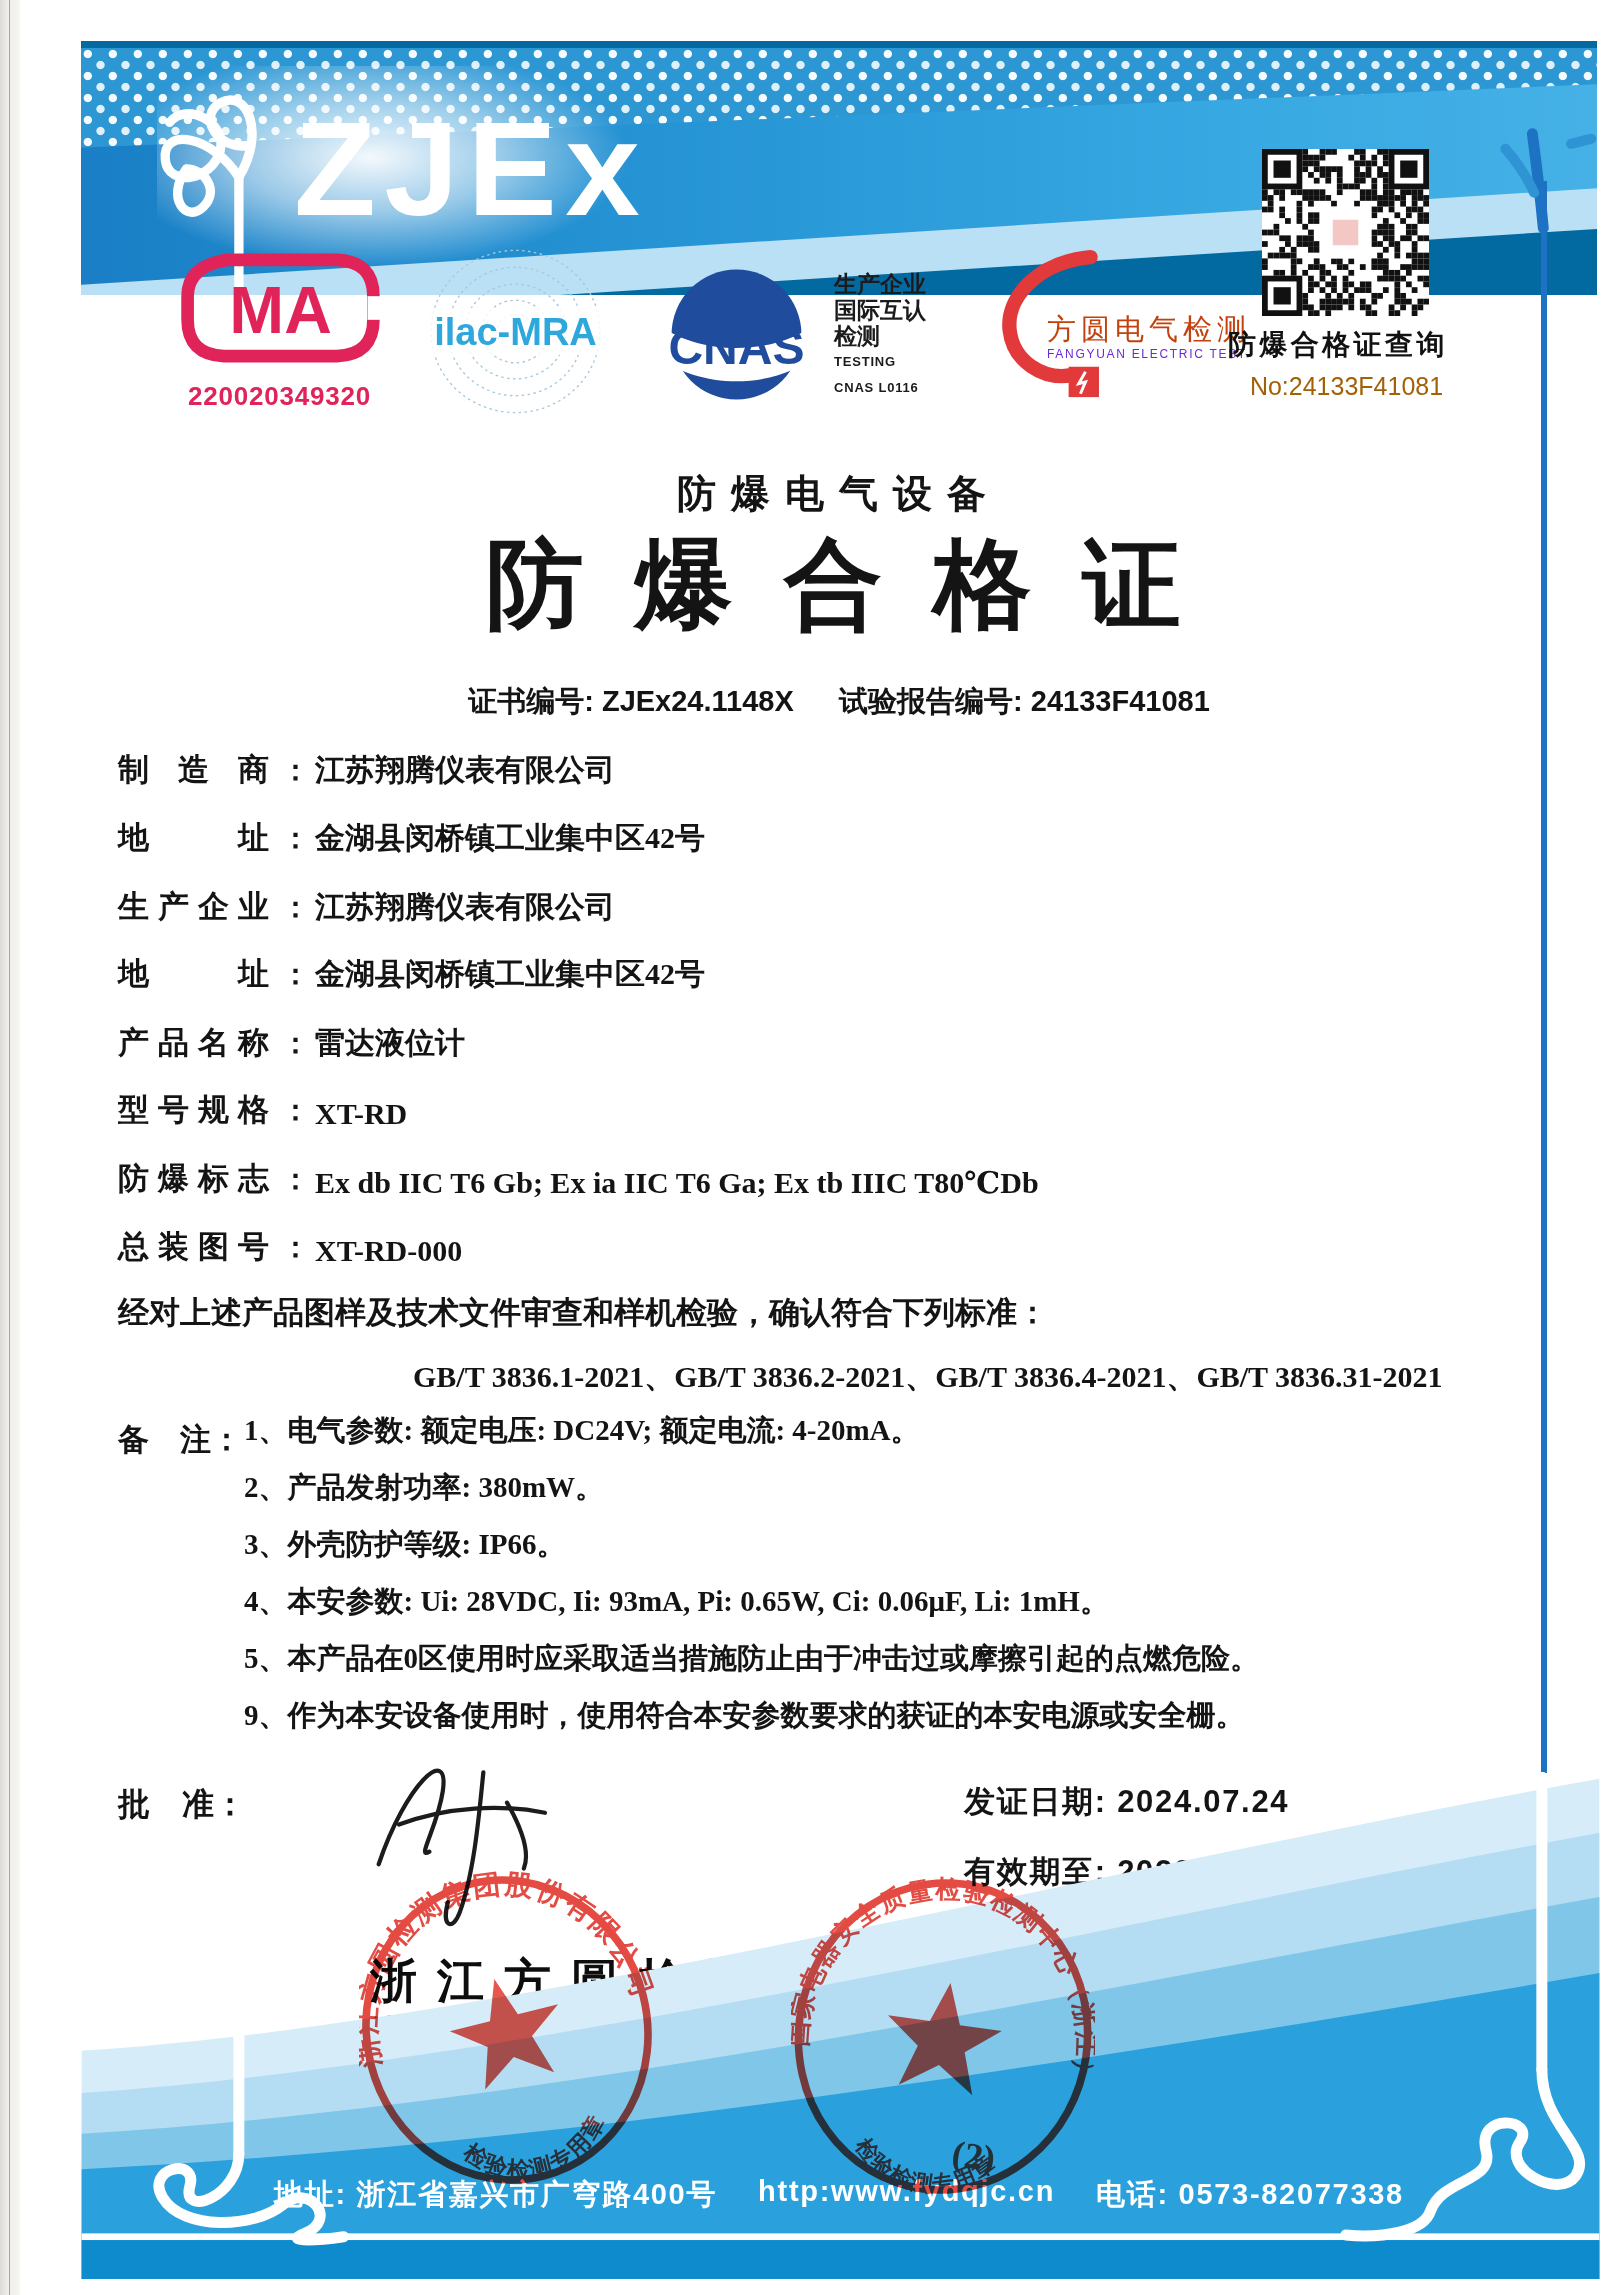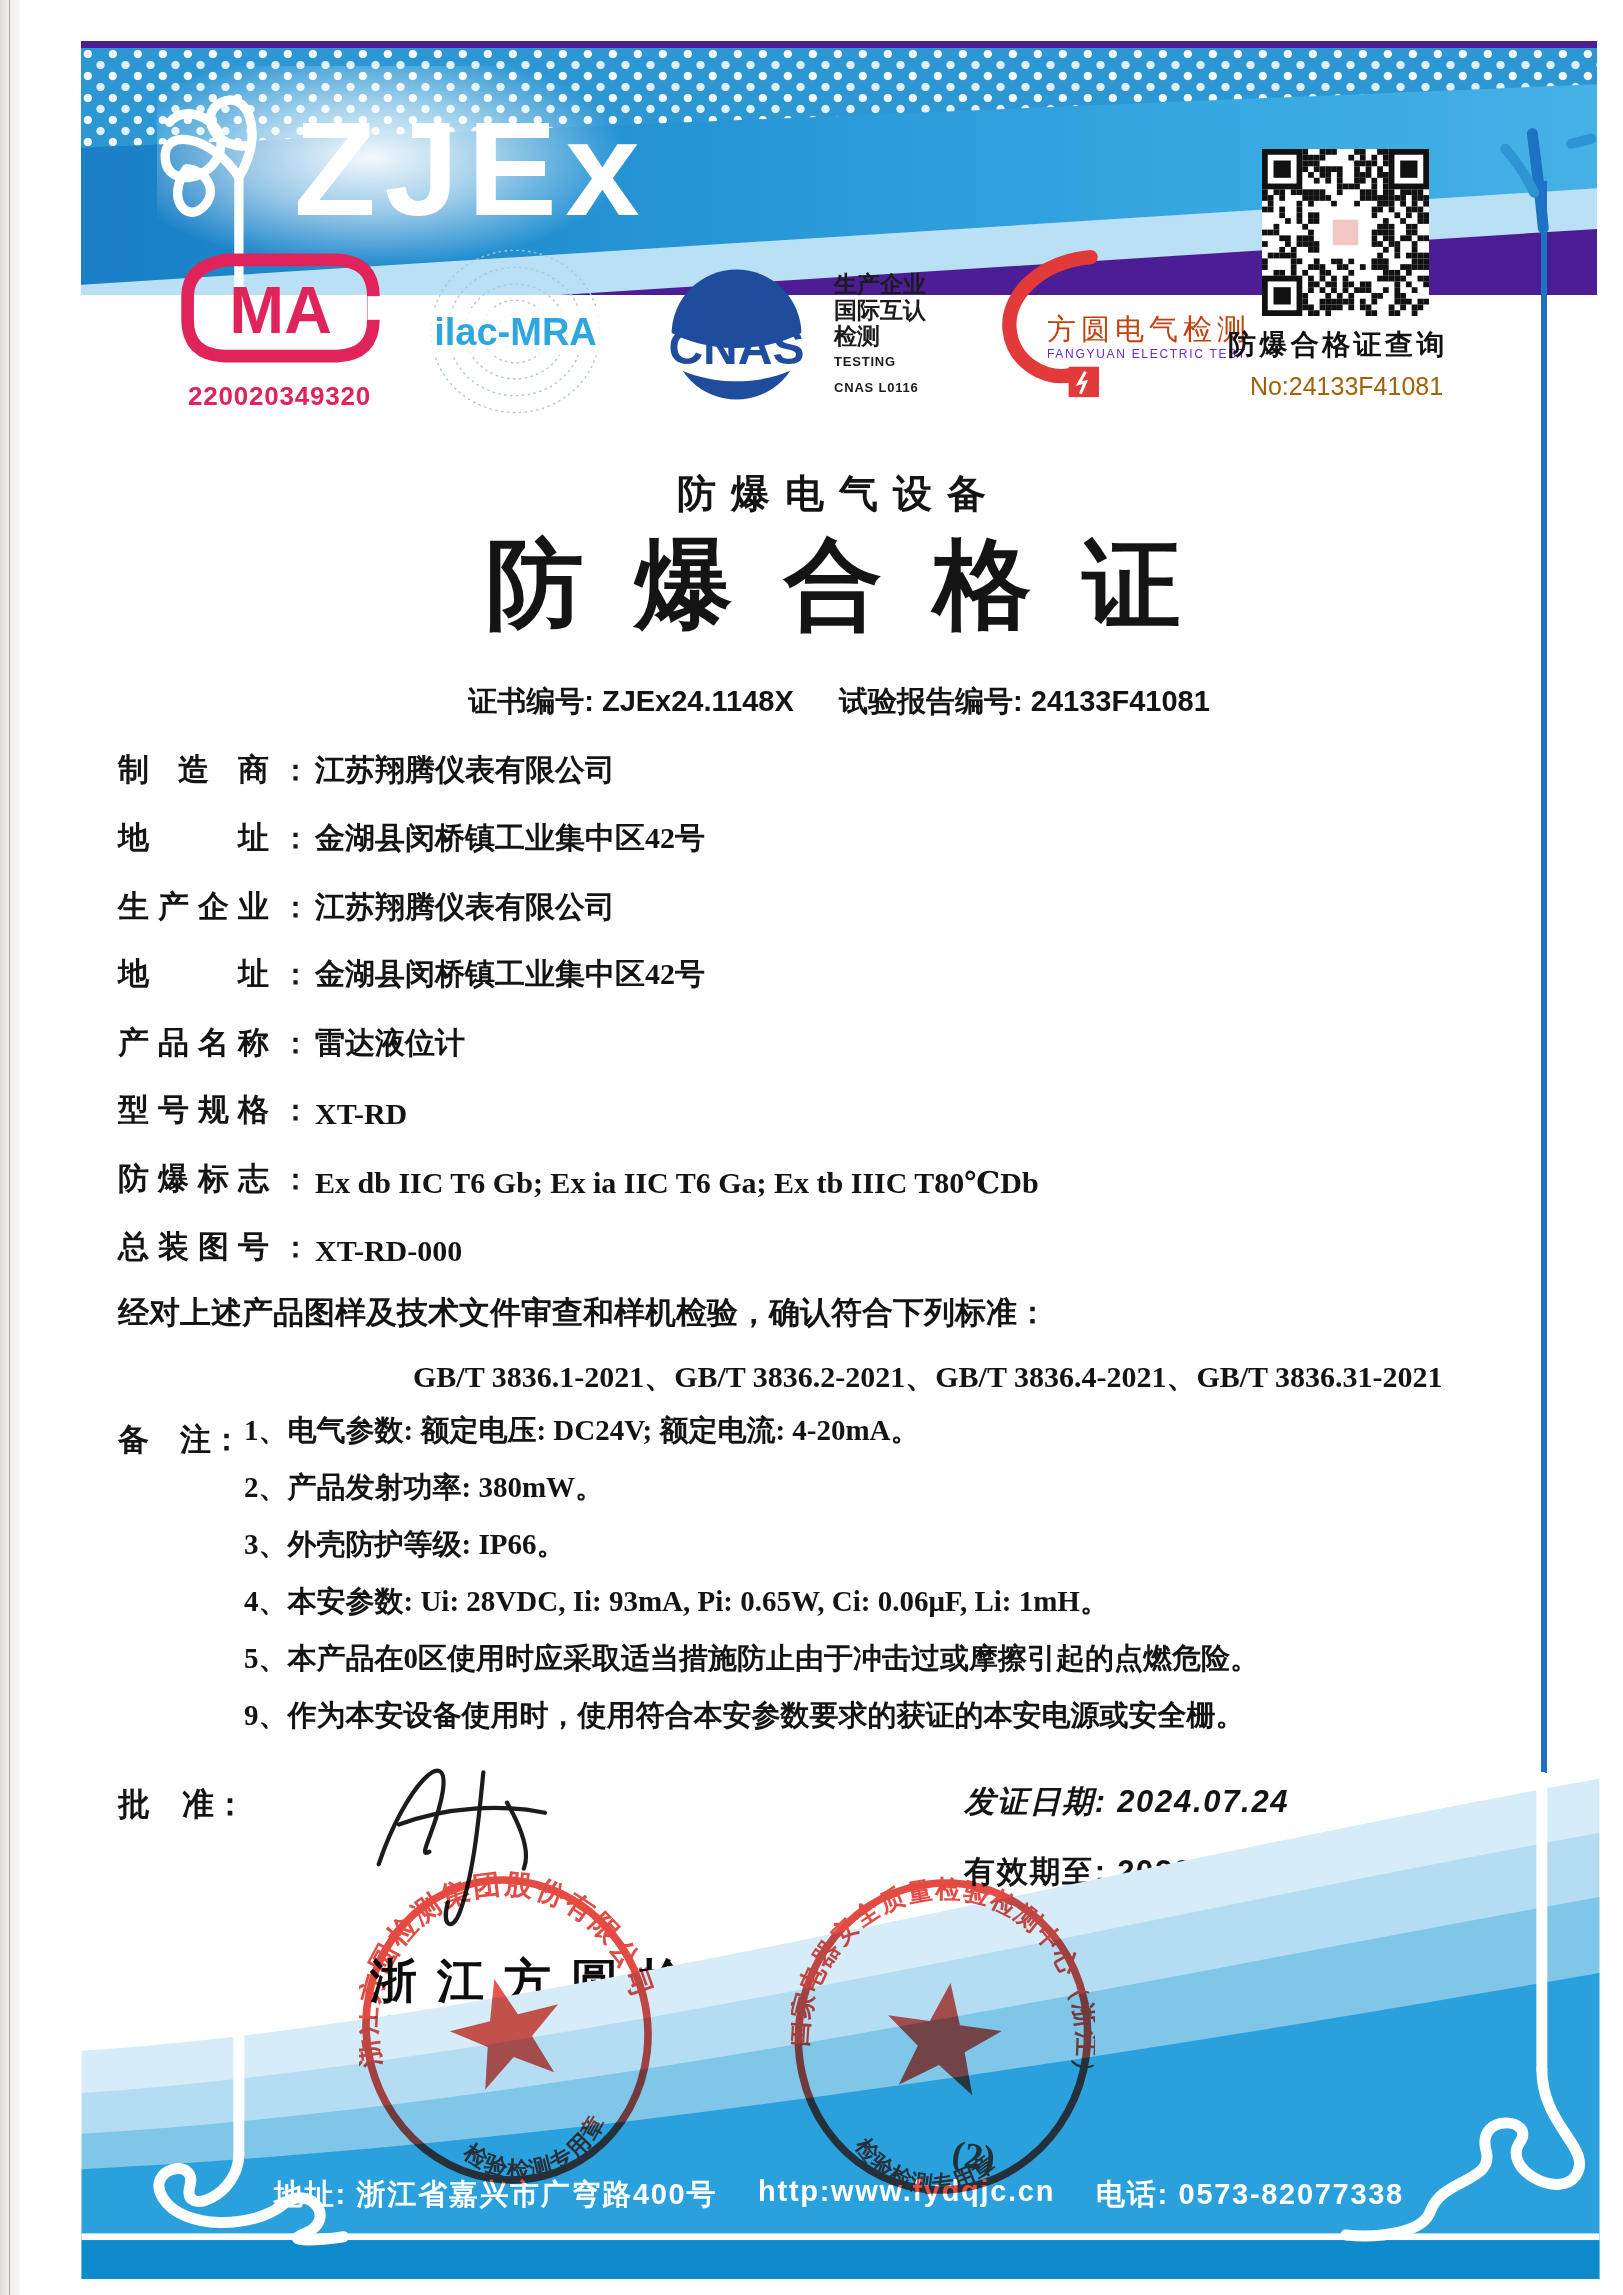--- a/index.html
+++ b/index.html
@@ -3,21 +3,21 @@
 <meta charset="utf-8">
 <style>
   html,body{margin:0;padding:0;background:#cfcfcf;}
   .page{position:relative;width:1624px;height:2295px;background:#fff;overflow:hidden;
         font-family:"Liberation Sans","DejaVu Sans",sans-serif;color:#141414;}
   .scan-edge{position:absolute;left:0;top:0;width:20px;height:100%;
         background:linear-gradient(90deg,#dddbd6 0,#efeeea 40%,#f7f6f3 100%);}
   .scan-edge::after{content:"";position:absolute;left:8.5px;top:0;width:1.7px;height:100%;background:#a9a7a0;}
 
   
-  .header{position:absolute;left:81px;top:41px;width:1516px;height:254px;background:#4c1d95;overflow:hidden;}
+  .header{position:absolute;left:81px;top:41px;width:1516px;height:254px;background:#0369a1;overflow:hidden;}
   .hdr-dots{position:absolute;left:0;top:6.8px;width:100%;height:110px;background-color:#2d97d4;
         background-image:
           radial-gradient(circle at 6.8px 6px,rgba(255,255,255,.95) 3.7px,transparent 4.6px),
           radial-gradient(circle at 19.5px 17px,rgba(255,255,255,.85) 3.7px,transparent 4.6px);
         background-size:25px 22px;
         clip-path:polygon(0 0,100% 0,100% 52%,0 100%);}
   .hdr-main{position:absolute;left:0;top:0;width:100%;height:100%;
         background:linear-gradient(90deg,#1a7fc6 0%,#2492d3 35%,#37a8e2 75%,#45b1e6 100%);
         clip-path:polygon(0 42%,100% 17%,100% 62%,0 96%);}
   .hdr-light{position:absolute;left:0;top:0;width:100%;height:100%;background:#b9e0f4;
@@ -63,21 +63,21 @@
   .standards{position:absolute;left:413px;top:1357px;font-size:30px;font-weight:600;
         font-family:"Liberation Serif","DejaVu Serif",serif;}
   .remark-label{position:absolute;left:118px;top:1419px;font-size:31px;font-weight:800;}
   .remark-items{position:absolute;left:244px;top:1402px;width:1100px;}
   .remark-items div{font-size:29px;font-weight:600;line-height:57px;
         font-family:"Liberation Serif","DejaVu Serif",serif;}
 
   
   .approve-label{position:absolute;left:118px;top:1783px;font-size:32px;font-weight:800;}
   .signature{position:absolute;left:355px;top:1725px;}
-  .issue-date{position:absolute;left:964px;top:1781px;font-size:31px;font-weight:800;letter-spacing:1.7px;font-style:italic;}
+  .issue-date{position:absolute;left:964px;top:1781px;font-size:31px;font-weight:800;letter-spacing:1.7px;}
   .valid-date{position:absolute;left:964px;top:1851px;font-size:31px;font-weight:800;letter-spacing:1.7px;}
 
   
   .company{position:absolute;left:81px;width:1516px;text-align:center;font-weight:900;color:#0d0d0d;}
   .c1{top:1950px;font-size:47px;letter-spacing:20px;}
   .c2{top:2008px;font-size:47px;letter-spacing:20px;}
   .c3{top:2065px;font-size:46px;letter-spacing:11px;}
   .note-line{position:absolute;left:142px;top:2121px;font-size:30px;font-weight:800;}
 
   

